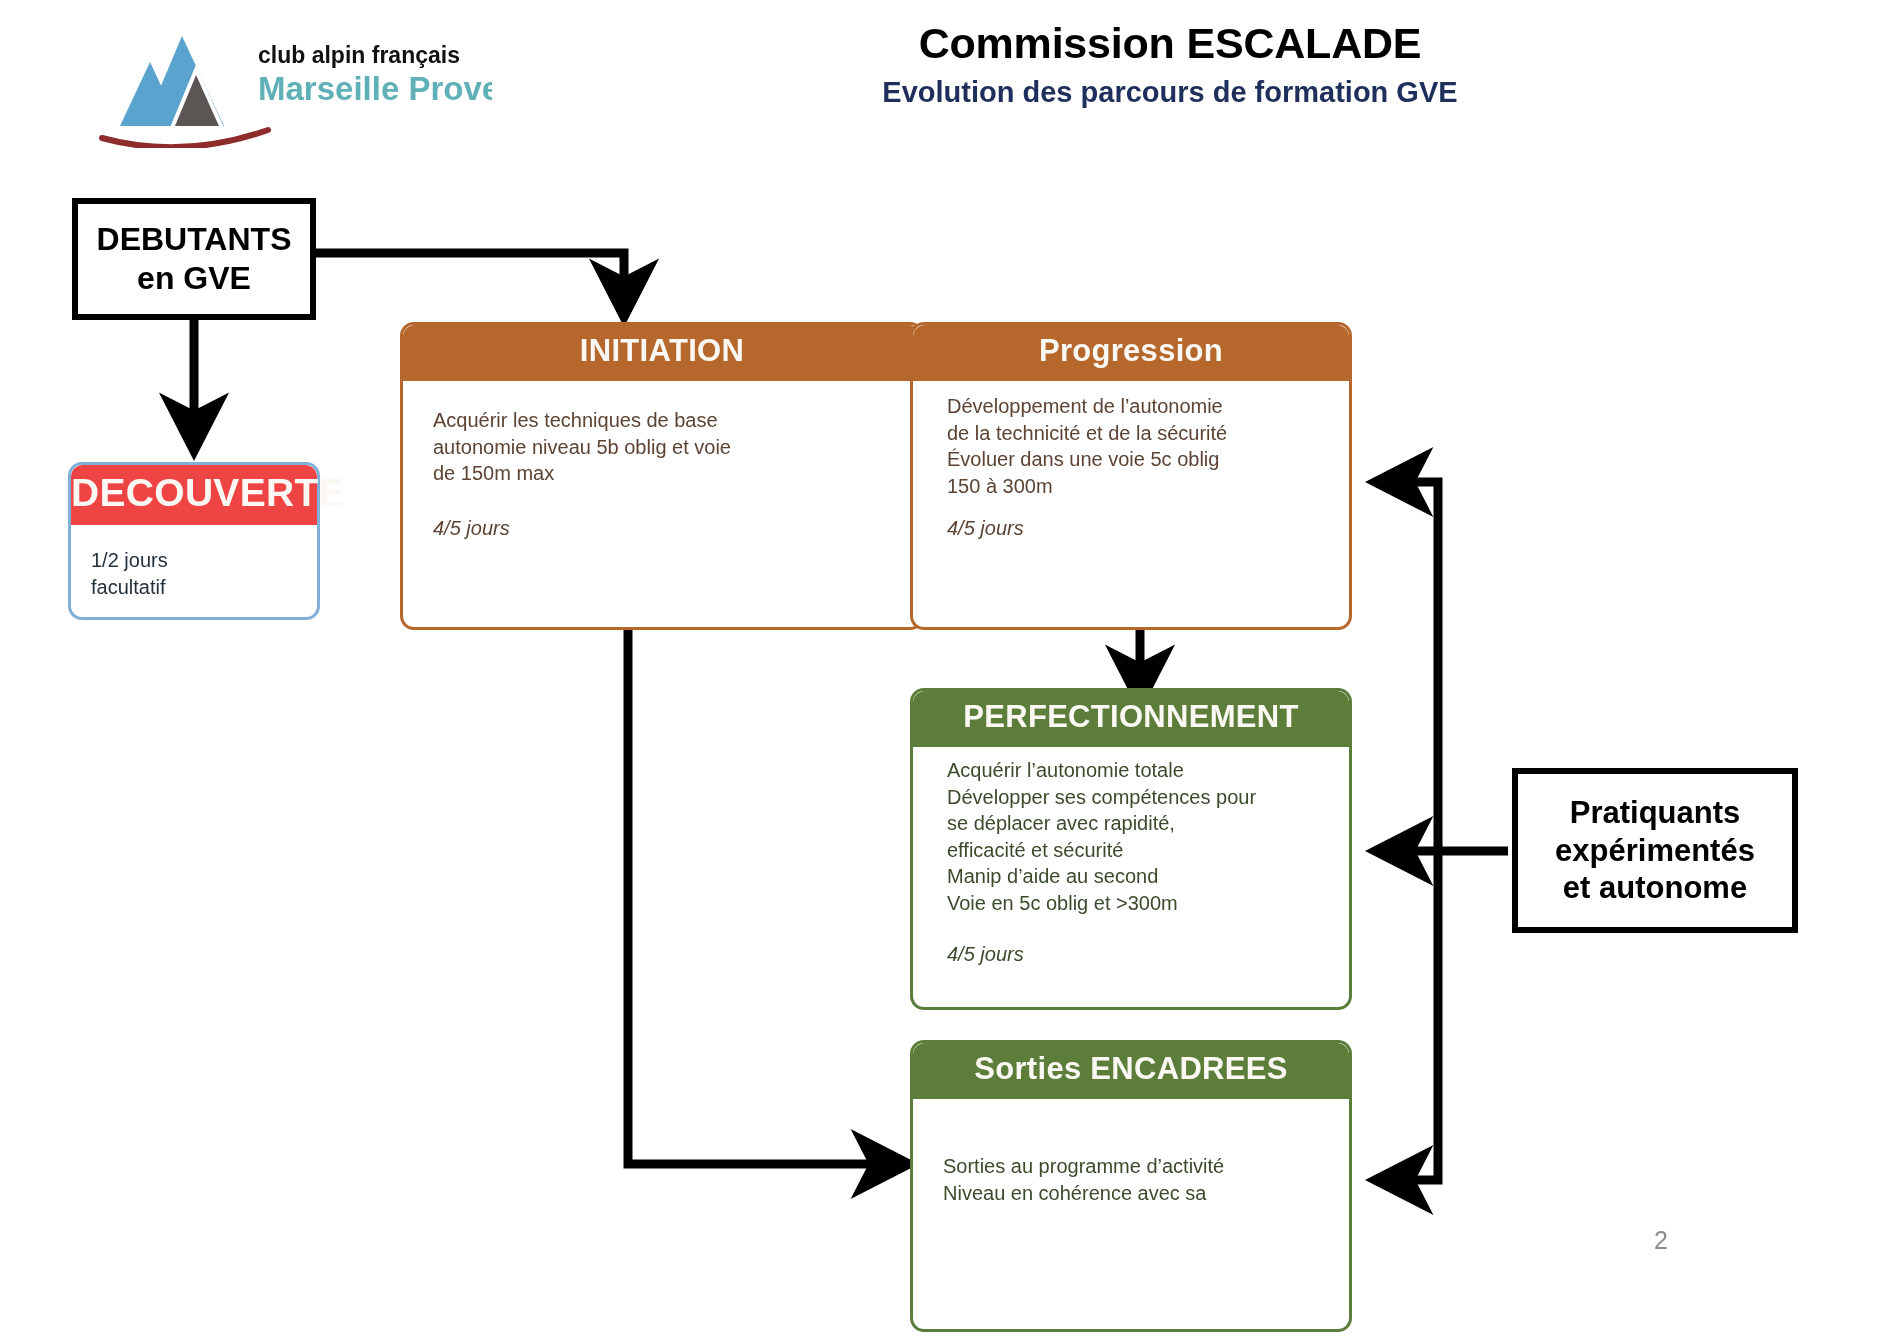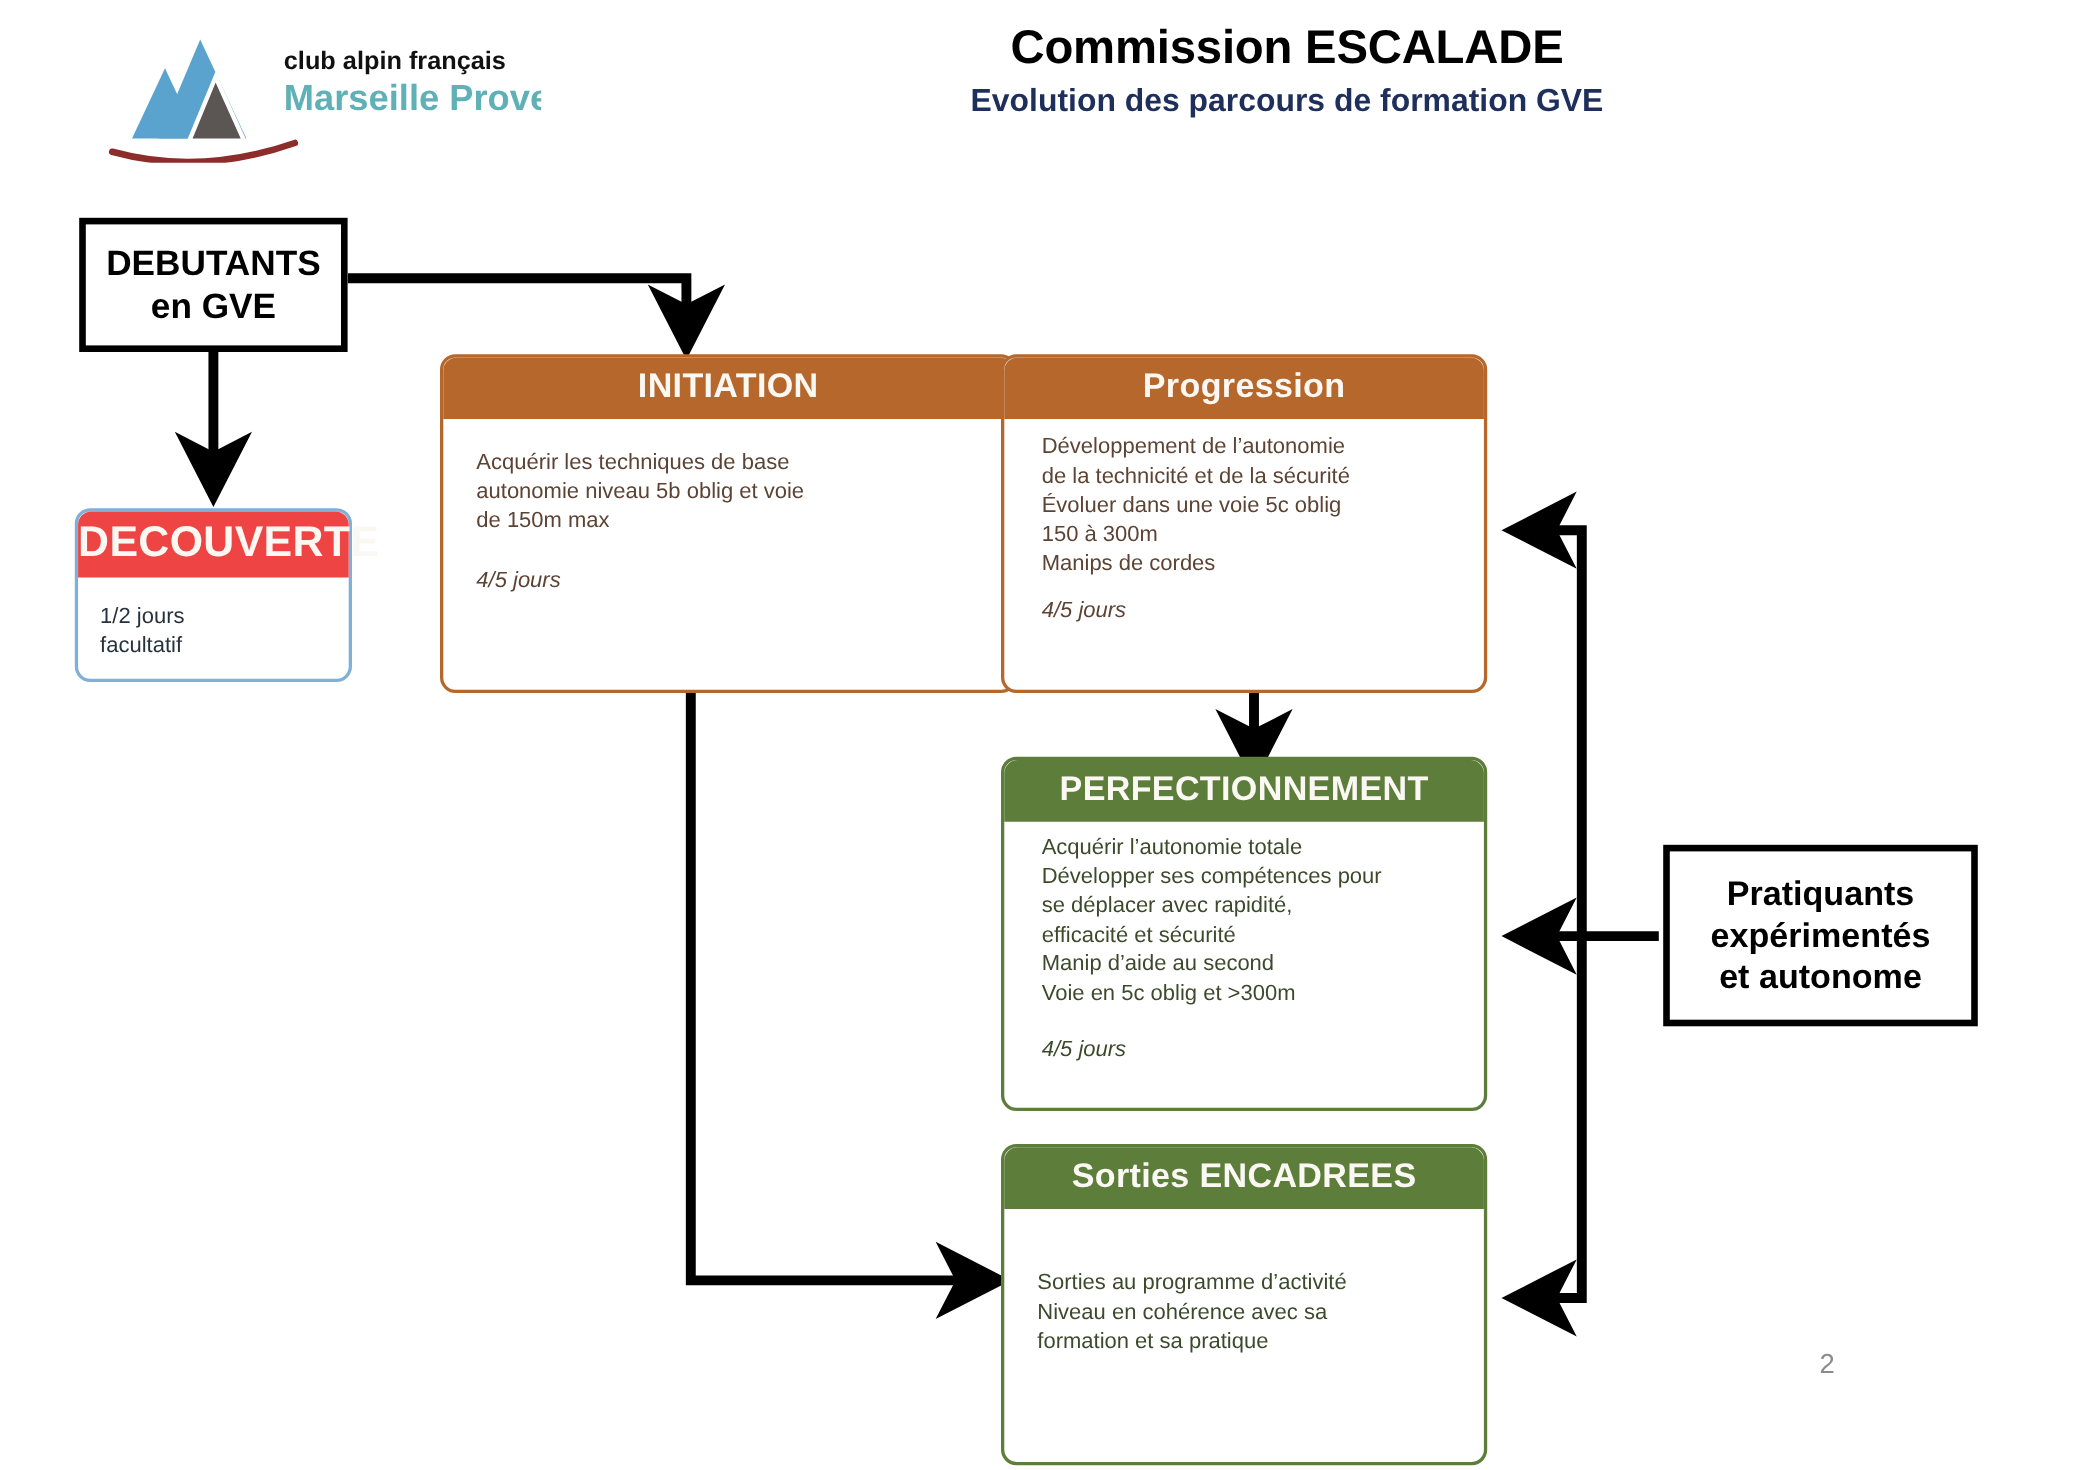--- a/index.html
+++ b/index.html
@@ -213,21 +213,20 @@
     </div>
   </div>
 
   <div class="card brown" style="left:910px; top:322px; width:442px; height:308px;">
     <div class="card-head" style="padding:8px 0 12px 0;">Progression</div>
     <div class="card-body" style="padding:12px 0 0 34px;">
       <div>Développement de l’autonomie</div>
       <div>de la technicité et de la sécurité</div>
       <div>Évoluer dans une voie 5c oblig</div>
       <div>150 à 300m</div>
-      <div>Manips de cordes</div>
       <div class="days" style="margin-top:16px;">4/5 jours</div>
     </div>
   </div>
 
   <div class="card green" style="left:910px; top:688px; width:442px; height:322px;">
     <div class="card-head" style="padding:8px 0 12px 0;">PERFECTIONNEMENT</div>
     <div class="card-body" style="padding:10px 0 0 34px;">
       <div>Acquérir l’autonomie totale</div>
       <div>Développer ses compétences pour</div>
       <div>se déplacer avec rapidité,</div>
@@ -236,21 +235,20 @@
       <div>Voie en 5c oblig et &gt;300m</div>
       <div class="days" style="margin-top:24px;">4/5 jours</div>
     </div>
   </div>
 
   <div class="card green" style="left:910px; top:1040px; width:442px; height:292px;">
     <div class="card-head" style="padding:8px 0 12px 0;">Sorties ENCADREES</div>
     <div class="card-body" style="padding:54px 0 0 30px;">
       <div>Sorties au programme d’activité</div>
       <div>Niveau en cohérence avec sa</div>
-      <div>formation et sa pratique</div>
     </div>
   </div>
 
   <div class="plainbox" style="left:1512px; top:768px; width:286px; height:165px; font-size:31px;">
     <div>Pratiquants</div>
     <div>expérimentés</div>
     <div>et autonome</div>
   </div>
 
   <div id="page-number">2</div>

